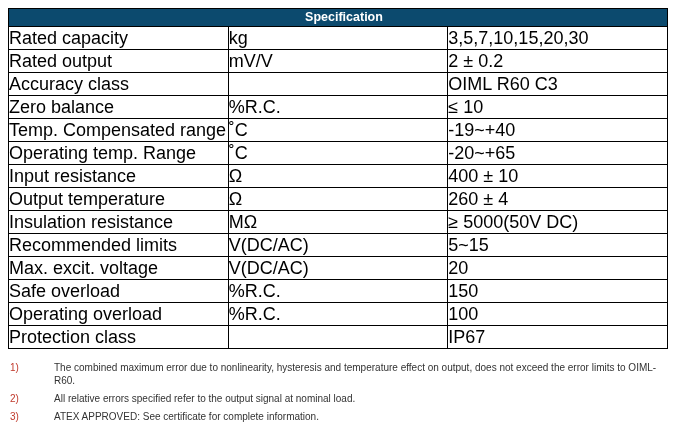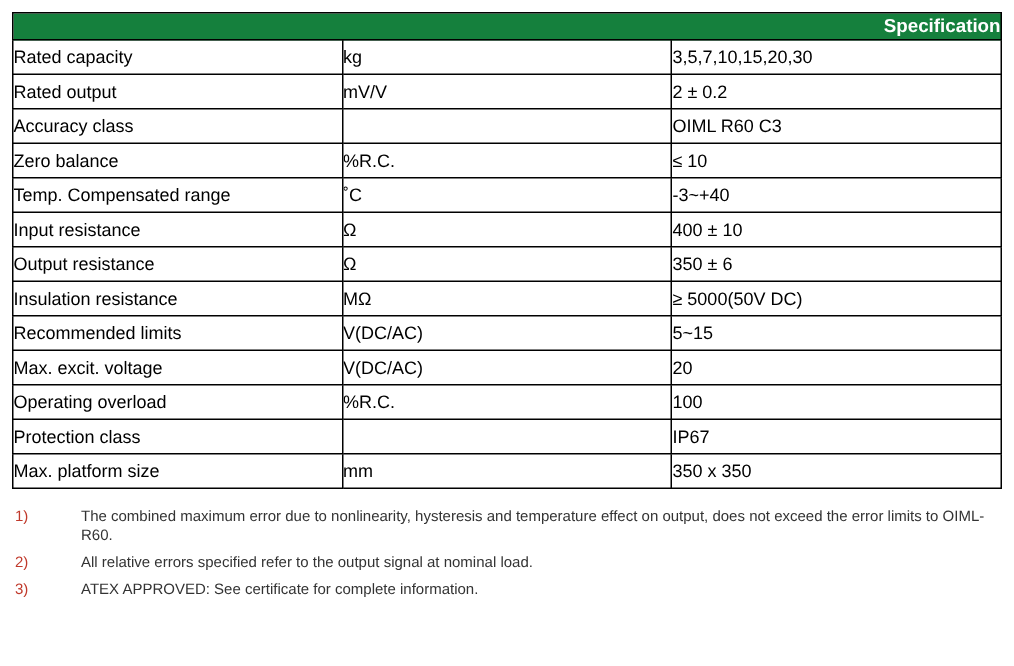--- a/index.html
+++ b/index.html
@@ -25,32 +25,32 @@
     margin: 8px 8px 0 8px;
     border-collapse: collapse;
     table-layout: fixed;
   }
   .spec-table td, .spec-table th {
     border: 1px solid #000000;
     padding: 0;
     vertical-align: middle;
   }
   .header-row th {
-    background: #15803d;
+    background: #0c4a6e;
     color: #ffffff;
-    text-align: right;
+    text-align: center;
     font-size: 12.5px;
     font-weight: bold;
     height: 17px;
     line-height: 17px;
     padding-left: 12px;
     border: 1px solid #000000;
   }
   .cell {
-    font-size: 12px;
+    font-size: 18px;
     height: 22px;
     line-height: 22px;
     white-space: nowrap;
     overflow: hidden;
   }
   .c-param {
     width: 272px;
     padding-left: 6px;
   }
   .c-unit {
@@ -112,61 +112,66 @@
           <td class="cell c-value">OIML R60 C3</td>
         </tr>
         <tr>
           <td class="cell c-param">Zero balance</td>
           <td class="cell c-unit">%R.C.</td>
           <td class="cell c-value">≤ 10</td>
         </tr>
         <tr>
           <td class="cell c-param">Temp. Compensated range</td>
           <td class="cell c-unit">˚C</td>
-          <td class="cell c-value">-3~+40</td>
+          <td class="cell c-value">-19~+40</td>
+        </tr>
+        <tr>
+          <td class="cell c-param">Operating temp. Range</td>
+          <td class="cell c-unit">˚C</td>
+          <td class="cell c-value">-20~+65</td>
         </tr>
         <tr>
           <td class="cell c-param">Input resistance</td>
           <td class="cell c-unit">Ω</td>
           <td class="cell c-value">400 ± 10</td>
         </tr>
         <tr>
-          <td class="cell c-param">Output resistance</td>
+          <td class="cell c-param">Output temperature</td>
           <td class="cell c-unit">Ω</td>
-          <td class="cell c-value">350 ± 6</td>
+          <td class="cell c-value">260 ± 4</td>
         </tr>
         <tr>
           <td class="cell c-param">Insulation resistance</td>
           <td class="cell c-unit">MΩ</td>
           <td class="cell c-value">≥ 5000(50V DC)</td>
         </tr>
         <tr>
           <td class="cell c-param">Recommended limits</td>
           <td class="cell c-unit">V(DC/AC)</td>
           <td class="cell c-value">5~15</td>
         </tr>
         <tr>
           <td class="cell c-param">Max. excit. voltage</td>
           <td class="cell c-unit">V(DC/AC)</td>
           <td class="cell c-value">20</td>
         </tr>
         <tr>
+          <td class="cell c-param">Safe overload</td>
+          <td class="cell c-unit">%R.C.</td>
+          <td class="cell c-value">150</td>
+        </tr>
+        <tr>
           <td class="cell c-param">Operating overload</td>
           <td class="cell c-unit">%R.C.</td>
           <td class="cell c-value">100</td>
         </tr>
         <tr>
           <td class="cell c-param">Protection class</td>
           <td class="cell c-unit"></td>
           <td class="cell c-value">IP67</td>
-        </tr>
-        <tr>
-          <td class="cell c-param">Max. platform size</td>
-          <td class="cell c-unit">mm</td>
-          <td class="cell c-value">350 x 350</td>
         </tr>
       </tbody>
   </table>
 
   <div class="notes">
       <div class="note">
         <div class="note-num">1)</div>
         <div class="note-text">The combined maximum error due to nonlinearity, hysteresis and temperature effect on output, does not exceed the error limits to OIML-R60.</div>
       </div>
       <div class="note">

